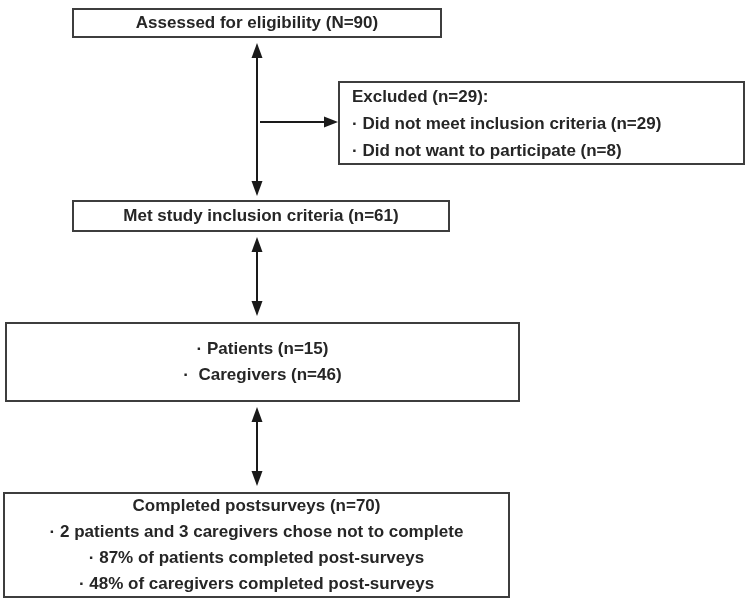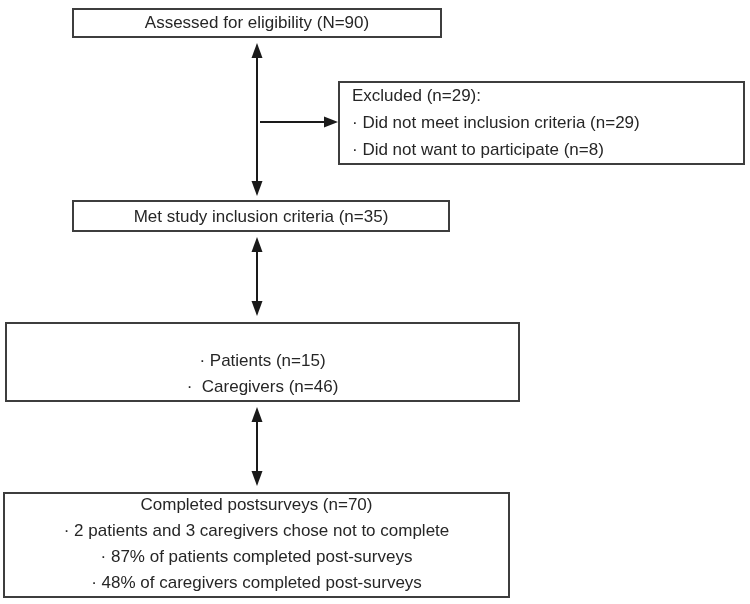--- a/index.html
+++ b/index.html
@@ -16,23 +16,23 @@
     color: #262626;
     overflow: hidden;
   }
   .fbox {
     position: absolute;
     box-sizing: border-box;
     border: 2px solid #3d3d3d;
     background: #ffffff;
     display: flex;
     flex-direction: column;
-    justify-content: flex-end;
+    justify-content: center;
     font-size: 17px;
-    font-weight: 400;
+    font-weight: 700;
     line-height: 26px;
   }
   .fbox.center { text-align: center; }
   .fbox.left   { text-align: left; }
   .box-line {
     white-space: pre;
     width: 100%;
     box-sizing: border-box;
   }
   #box-assessed   { left: 72px;  top: 8px;   width: 370px; height: 30px; }
@@ -79,21 +79,21 @@
     <div class="box-line">Assessed for eligibility (N=90)</div>
   </div>
 
   <div id="box-excluded" class="fbox left">
     <div class="box-line">Excluded (n=29):</div>
     <div class="box-line">· Did not meet inclusion criteria (n=29)</div>
     <div class="box-line">· Did not want to participate (n=8)</div>
   </div>
 
   <div id="box-met" class="fbox center">
-    <div class="box-line">Met study inclusion criteria (n=35)</div>
+    <div class="box-line">Met study inclusion criteria (n=61)</div>
   </div>
 
   <div id="box-consented" class="fbox center">
     <div class="box-line">· Patients (n=15)</div>
     <div class="box-line">·  Caregivers (n=46)</div>
   </div>
 
   <div id="box-post" class="fbox center">
     <div class="box-line">Completed postsurveys (n=70)</div>
     <div class="box-line">· 2 patients and 3 caregivers chose not to complete</div>

